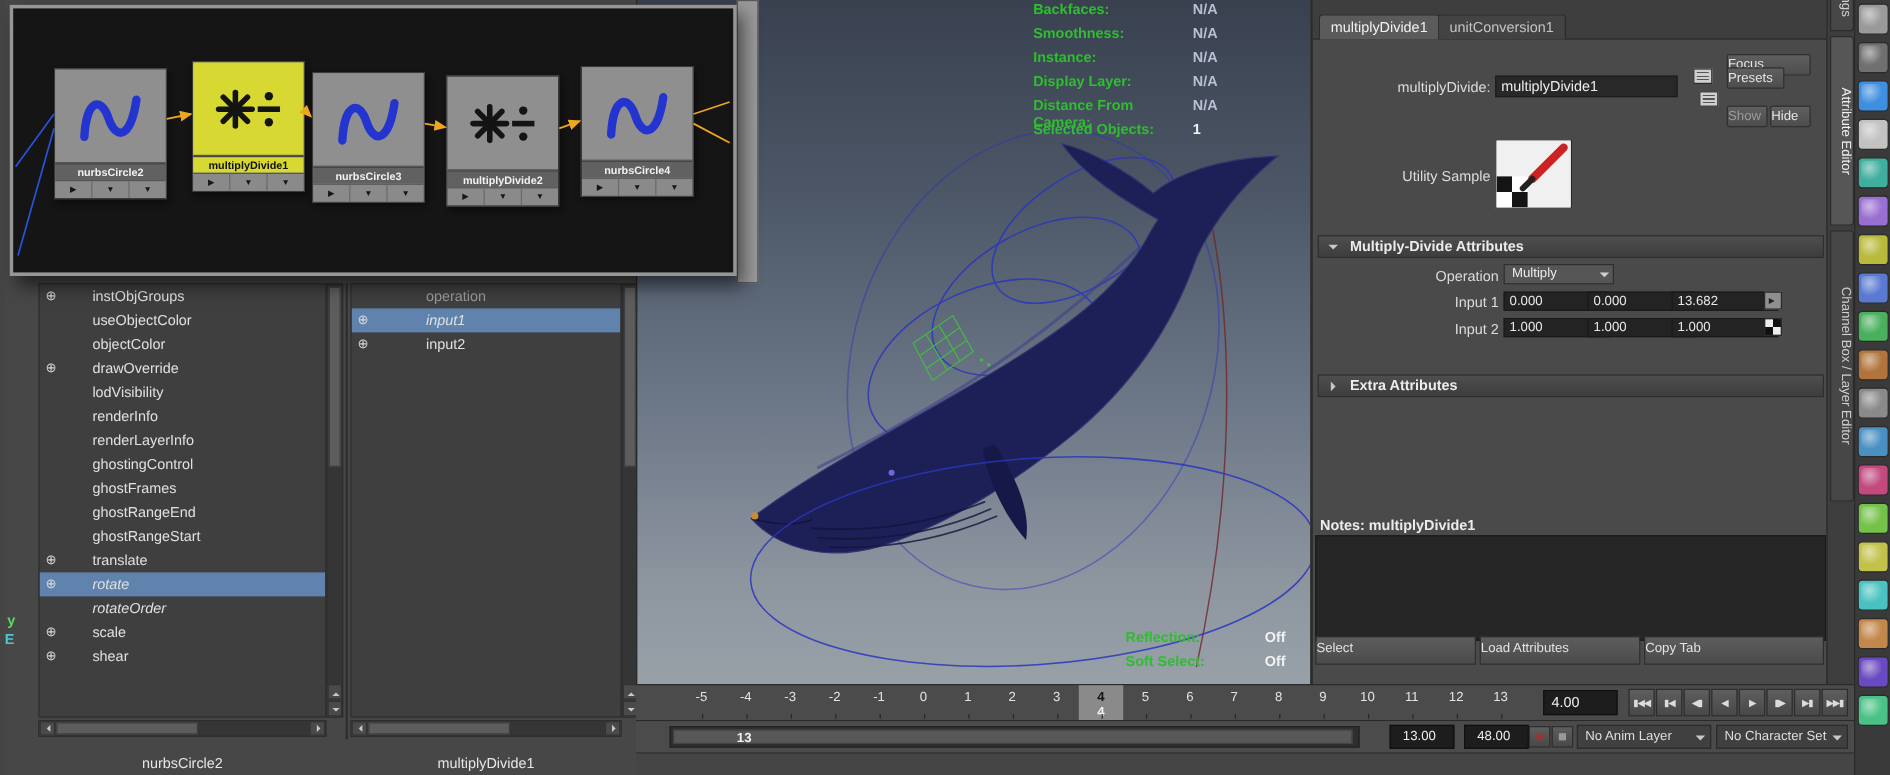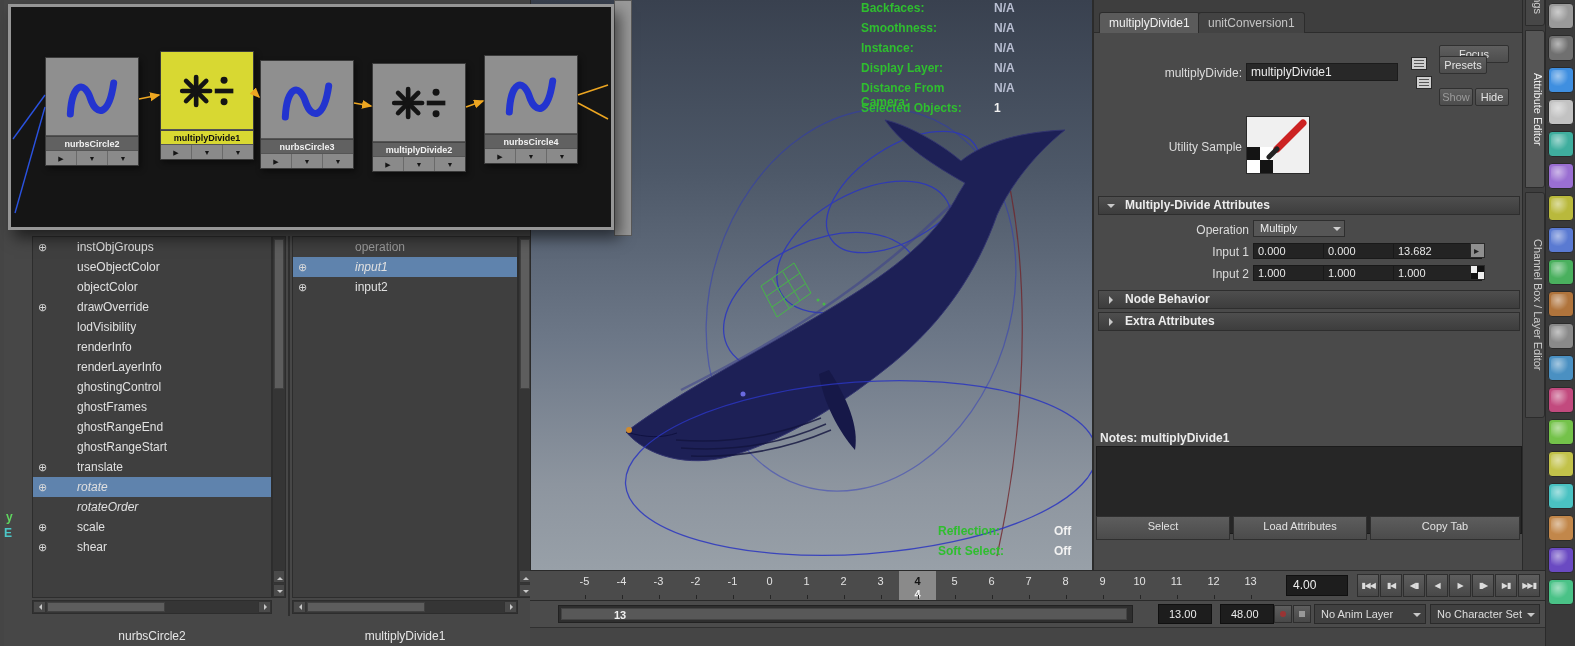--- a/index.html
+++ b/index.html
@@ -94,21 +94,21 @@
 .ae-tab.t0{left:5px}
 .ae-tab.t1{left:104px}
 .ae-tab.active{background:#5b5b5b;color:#f0f0f0}
 .ae-label{position:absolute;font-size:12px;color:#dcdcdc;text-align:right;white-space:nowrap}
 #lab-name{left:0;top:66px;width:148px}
 #fld-name{position:absolute;left:152px;top:63px;width:152px;height:18px;background:#282828;border:1px solid #1c1c1c;color:#ececec;font-size:12px;line-height:16px;padding-left:4px}
 .mini-ic{position:absolute;width:16px;height:13px;background:#cfcfcf;border:1px solid #2a2a2a}
 #mi1{left:317px;top:57px}
 #mi2{left:322px;top:76px}
 .mini-ic::after{content:"";position:absolute;left:2px;top:2px;right:2px;height:8px;background:repeating-linear-gradient(180deg,#555 0 1px,transparent 1px 3px)}
-.ae-btn{position:absolute;background:linear-gradient(#5f5f5f,#4d4d4d);border:1px solid #303030;border-radius:2px;font-size:11px;color:#e4e4e4;text-align:center;line-height:16px;height:18px}
+.ae-btn{position:absolute;background:linear-gradient(#5f5f5f,#4d4d4d);border:1px solid #303030;border-radius:2px;font-size:11px;color:#e4e4e4;text-align:left;line-height:16px;height:18px}
 #btn-focus{left:345px;top:45px;width:70px}
 #btn-presets{left:345px;top:56px;width:48px}
 #btn-show{left:345px;top:88px;width:34px;color:#9b9b9b}
 #btn-hide{left:381px;top:88px;width:34px}
 #lab-utility{left:0;top:140px;width:148px}
 #utility-icon{position:absolute;left:152px;top:116px;width:64px;height:58px;border:1px solid #2a2a2a;background:#f0f0f0;overflow:hidden}
 .ae-section{position:absolute;left:4px;width:422px;height:19px;background:linear-gradient(#4e4e4e,#3d3d3d);border:1px solid #2e2e2e;font-size:12px;font-weight:bold;color:#ececec;line-height:17px;padding-left:26px}
 .ae-section::before{content:"";position:absolute;border:4px solid transparent}
 .ae-section.open::before{left:8px;top:7px;border-top-color:#c8c8c8}
 .ae-section.closed::before{left:10px;top:5px;border-left-color:#c8c8c8}
@@ -119,21 +119,21 @@
 #lab-in1{left:0;top:245px;width:155px}
 #lab-in2{left:0;top:267px;width:155px}
 .ae-field{position:absolute;width:89px;height:16px;background:#232323;border:1px solid #191919;color:#e8e8e8;font-size:11px;line-height:14px;padding-left:4px}
 #f1a{left:159px;top:243px}#f1b{left:229px;top:243px}#f1c{left:299px;top:243px}
 #f2a{left:159px;top:265px}#f2b{left:229px;top:265px}#f2c{left:299px;top:265px}
 #conn-ic{position:absolute;left:376px;top:243px;width:15px;height:15px;background:#8f8f8f;border:1px solid #2a2a2a}
 #conn-ic::after{content:"▸";position:absolute;left:3px;top:0;font-size:10px;line-height:13px;color:#222}
 #map-ic{position:absolute;left:376px;top:265px;width:15px;height:15px;border:1px solid #2a2a2a;background:conic-gradient(#111 0 25%,#eee 0 50%,#111 0 75%,#eee 0)}
 #notes-label{position:absolute;left:6px;top:431px;font-size:12px;font-weight:bold;color:#ececec}
 #notes-box{position:absolute;left:2px;top:446px;width:426px;height:88px;background:#262626;border:1px solid #1b1b1b}
-.ae-fbtn{position:absolute;top:516px;height:24px;background:linear-gradient(#5d5d5d,#4b4b4b);border:1px solid #2f2f2f;font-size:11px;color:#e2e2e2;text-align:center;line-height:18px}
+.ae-fbtn{position:absolute;top:530px;height:24px;background:linear-gradient(#5d5d5d,#4b4b4b);border:1px solid #2f2f2f;font-size:11px;color:#e2e2e2;line-height:18px}
 #fb1{left:2px;width:134px}#fb2{left:139px;width:134px}#fb3{left:276px;width:150px}
 
 
 .side-tabs{position:absolute;left:1522px;top:0;width:23px;height:570px;background:#3e3e3e;border-left:1px solid #2a2a2a;overflow:hidden}
 .stab{position:absolute;left:2px;width:20px;writing-mode:vertical-rl;font-size:11px;color:#cfcfcf;background:#474747;border:1px solid #2c2c2c;text-align:center;padding:6px 0;white-space:nowrap;border-radius:0 3px 3px 0}
 #st0{top:-62px;height:88px}
 #st1{top:30px;height:158px;background:#565656;color:#f0f0f0}
 #st2{top:192px;height:226px}
 .icon-col{position:absolute;left:1545px;top:0;width:30px;height:646px;background:#3a3a3a;border-left:1px solid #2a2a2a;display:flex;flex-direction:column;align-items:center;padding-top:3px;gap:6px}
 .sic{width:26px;height:26px;flex:none;border-radius:4px;border:1px solid #2a2a2a;position:relative}
@@ -416,21 +416,20 @@
     <div class="ae-label" id="lab-in1">Input 1</div>
     <div class="ae-field" id="f1a">0.000</div>
     <div class="ae-field" id="f1b">0.000</div>
     <div class="ae-field" id="f1c">13.682</div>
     <div id="conn-ic"></div>
     <div class="ae-label" id="lab-in2">Input 2</div>
     <div class="ae-field" id="f2a">1.000</div>
     <div class="ae-field" id="f2b">1.000</div>
     <div class="ae-field" id="f2c">1.000</div>
     <div id="map-ic"></div>
-    <div class="ae-section closed" id="sec2">Node Behavior</div>
     <div class="ae-section closed" id="sec3">Extra Attributes</div>
 
     <div id="notes-label">Notes: multiplyDivide1</div>
     <div id="notes-box"></div>
     <div class="ae-fbtn" id="fb1">Select</div>
     <div class="ae-fbtn" id="fb2">Load Attributes</div>
     <div class="ae-fbtn" id="fb3">Copy Tab</div>
   </div>
 
   <div class="side-tabs">

